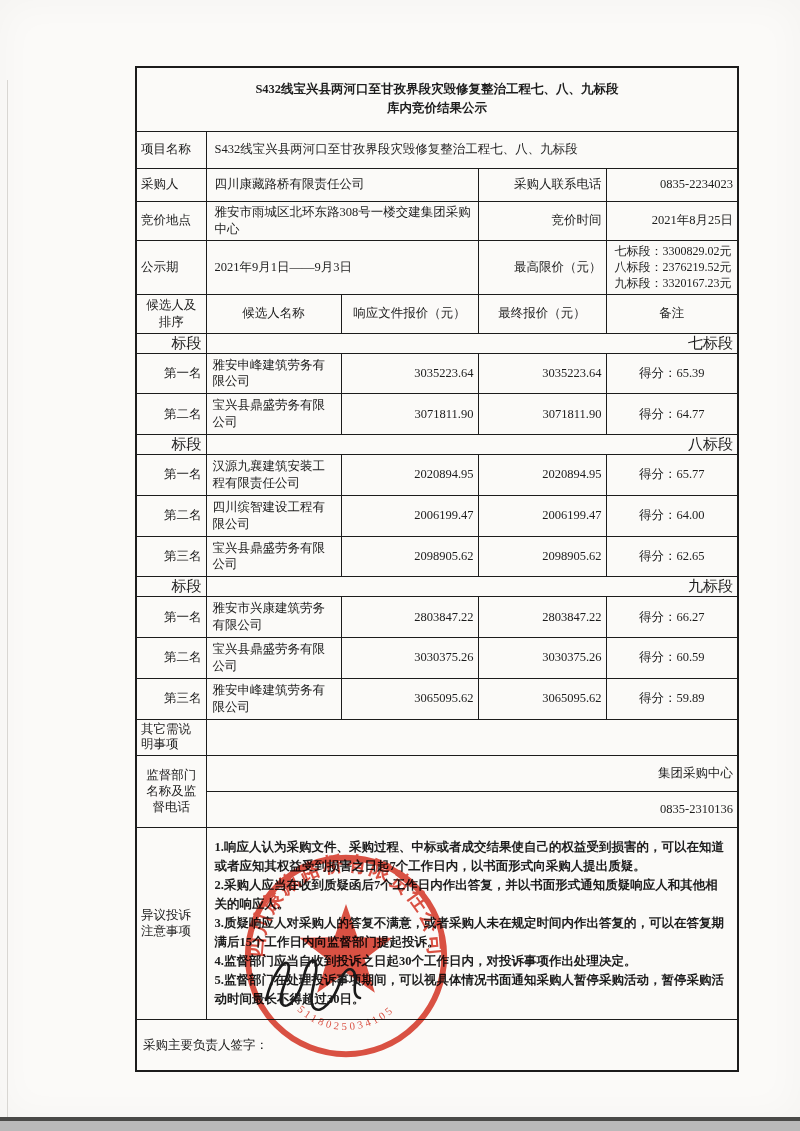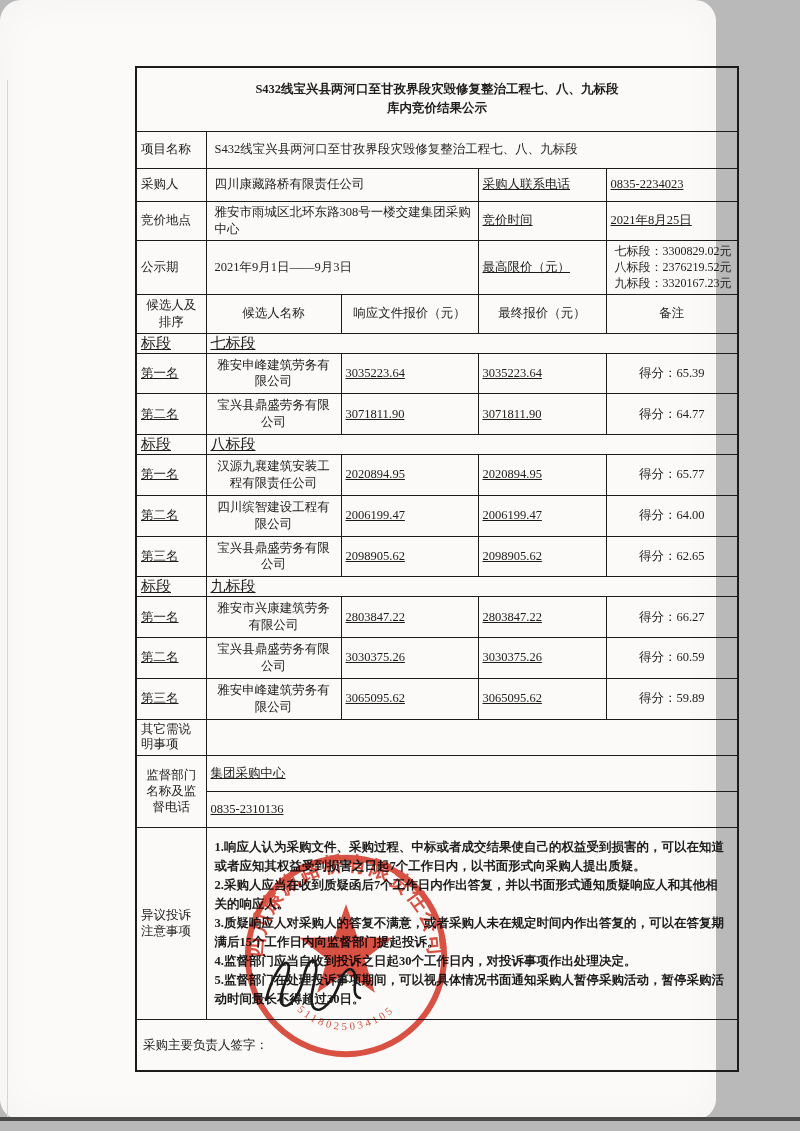--- a/index.html
+++ b/index.html
@@ -4,24 +4,23 @@
 <style>
   * { margin:0; padding:0; box-sizing:border-box; }
   html,body { width:800px; height:1131px; }
   body {
     font-family:"Liberation Serif","DejaVu Serif",serif;
     background:#b9b9b9;
     position:relative;
     overflow:hidden;
   }
   .paper {
-    position:absolute; left:0; top:0; width:716px; height:1120px;
+    position:absolute; left:0; top:0; width:800px; height:1120px;
     background:#fbfaf8;
     box-shadow:inset 0 0 40px rgba(0,0,0,0.03);
-    border-radius:21px;
   }
   .paper-left-edge {
     position:absolute; left:7px; top:80px; width:1px; height:1040px;
     background:#d8d6d2;
   }
   .paper-bottom-line {
     position:absolute; left:0; top:1117px; width:800px; height:4px;
     background:#4a4a48;
   }
   .doc-table {
@@ -35,27 +34,27 @@
     padding:2px 4px;
     vertical-align:middle;
     overflow:hidden;
   }
   .doc-table { border:2px solid #1c1c1c; }
   .title-cell {
     text-align:center; font-weight:bold; font-size:17px;
     line-height:1.55; padding:8px 6px !important;
   }
   .label { padding-left:5px; }
-  .center { text-align:left;text-decoration:underline; }
+  .center { text-align:right; }
   .lbl-center { text-align:center; }
   .val-left { padding-left:8px !important; }
   .maxprice div { font-size:12px; line-height:16px; white-space:nowrap; }
   .maxprice { padding-left:8px !important; }
   .section-row td { height:17px; padding:0 4px; font-size:15px; }
-  .company { text-align:center; line-height:1.35; padding:3px 6px !important; }
+  .company { line-height:1.35; padding:3px 6px !important; }
   .remark { text-align:center; }
   .long-text { font-size:12px; line-height:19px; padding:6px 8px !important; vertical-align:middle; }
   .long-text div { margin:0;font-weight:bold; }
   .sign-cell { height:52px; vertical-align:middle; padding-left:6px !important; }
   .hdr td { text-align:center; font-size:12.5px; }
   .seal {
     position:absolute; left:238px; top:848px; width:216px; height:216px;
     opacity:0.88; mix-blend-mode:multiply; pointer-events:none;
   }
   .signature {

